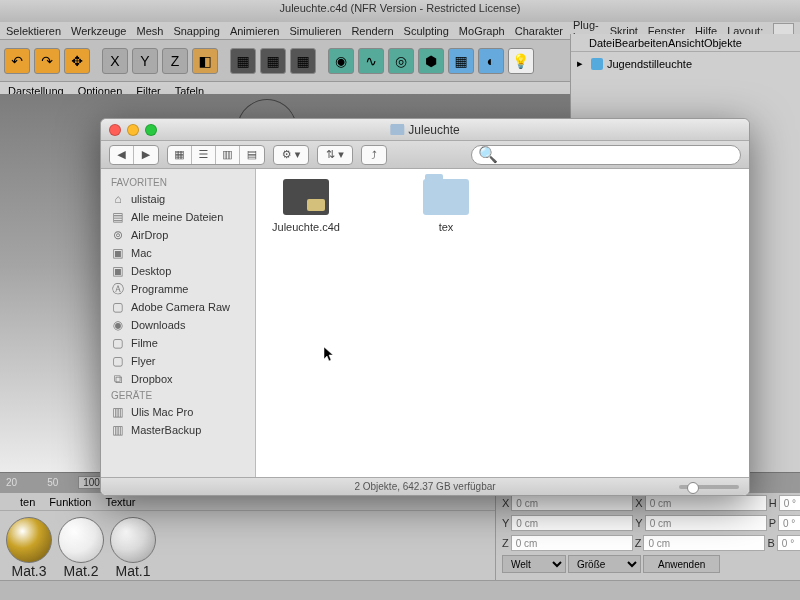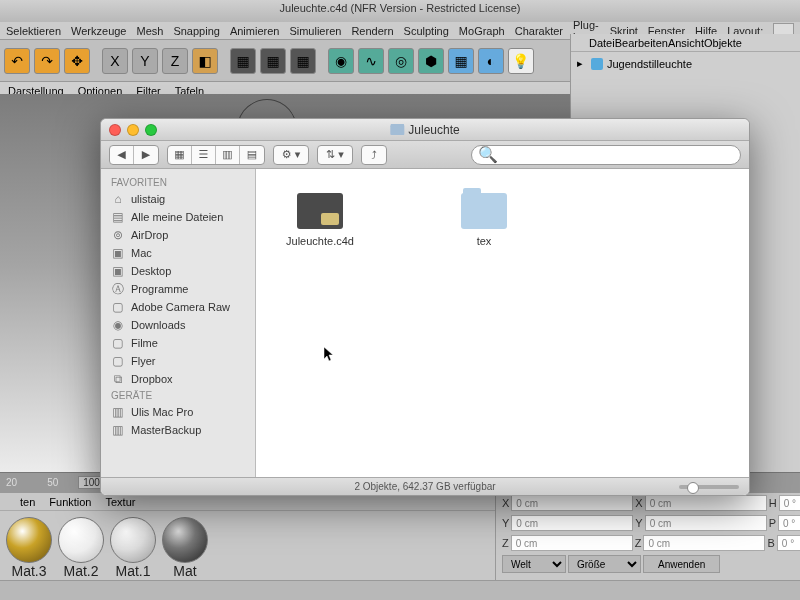--- a/index.html
+++ b/index.html
@@ -55,21 +55,21 @@
     .ft-btn { width:24px; display:flex; align-items:center; justify-content:center; border-right:1px solid #bbb; color:#555; font-size:11px;}
     .ft-btn:last-child{border-right:none;}
     .ft-search { flex:1; max-width:270px; margin-left:auto; height:20px; background:#fff; border:1px solid #999; border-radius:10px; display:flex; align-items:center; padding:0 6px;}
     
     .finder-body { display:flex; height:calc(100% - 68px);}
     .finder-sidebar { width:155px; background:#e6e6e6; border-right:1px solid #bbb; overflow:auto; padding:6px 0;}
     .sb-section { font-size:10px; color:#888; padding:2px 10px; text-transform:uppercase; font-weight:normal;}
     .sb-item { display:flex; align-items:center; gap:6px; padding:2px 10px; font-size:11px; color:#333;}
     .sb-icon { width:14px; height:14px; display:flex; align-items:center; justify-content:center; color:#7a7a7a; font-size:12px;}
     
-    .finder-content { flex:1; background:#fff; display:flex; flex-wrap:wrap; align-content:flex-start; padding:24px; gap:84px;}
+    .finder-content { flex:1; background:#fff; display:flex; flex-wrap:wrap; align-content:flex-start; padding:10px; gap:60px;}
     .file-item { text-align:center; width:80px;}
     .file-icon-c4d { width:46px; height:36px; margin:0 auto 6px; background:#4a4a4a; border-radius:3px; position:relative;}
     .file-icon-c4d::after{content:''; position:absolute; right:4px; bottom:4px; width:18px; height:12px; background:#d4c07a; border-radius:2px;}
     .file-icon-folder { width:46px; height:36px; margin:0 auto 6px; background:#b5d1e8; border-radius:3px; position:relative;}
     .file-icon-folder::before{content:'';position:absolute;top:-5px;left:2px;width:18px;height:6px;background:#b5d1e8;border-radius:2px 2px 0 0;}
     .file-label { font-size:11px; color:#333; word-break:break-word;}
     
     .finder-status { height:18px; background:linear-gradient(#e0e0e0,#ccc); border-top:1px solid #aaa; font-size:10px; color:#555; display:flex; align-items:center; justify-content:center; border-radius:0 0 6px 6px; position:relative;}
     .finder-slider { position:absolute; right:10px; width:60px; height:4px; background:#aaa; border-radius:2px;}
     .finder-slider::after{content:'';position:absolute;left:8px;top:-3px;width:10px;height:10px;background:#fff;border:1px solid #888;border-radius:50%;}
@@ -169,24 +169,20 @@
           <div>Mat.3</div>
         </div>
       <div class="mat-wrap">
           <div class="mat-swatch" style="background:radial-gradient(circle at 35% 30%,#fff,#eee 50%,#bbb)"></div>
           <div>Mat.2</div>
         </div>
       <div class="mat-wrap">
           <div class="mat-swatch" style="background:radial-gradient(circle at 35% 30%,#fff,#ddd 45%,#999)"></div>
           <div>Mat.1</div>
         </div>
-      <div class="mat-wrap">
-          <div class="mat-swatch" style="background:radial-gradient(circle at 35% 30%,#ddd,#777 40%,#222)"></div>
-          <div>Mat</div>
-        </div>
     </div>
   </div>
 
   <div class="c4d-attrpanel">
     <div class="attr-row">
       <span class="attr-label">X</span>
         <input class="attr-input" value="0 cm" style="">
       <span class="attr-label">X</span>
         <input class="attr-input" value="0 cm" style="">
       <span class="attr-label">H</span>

